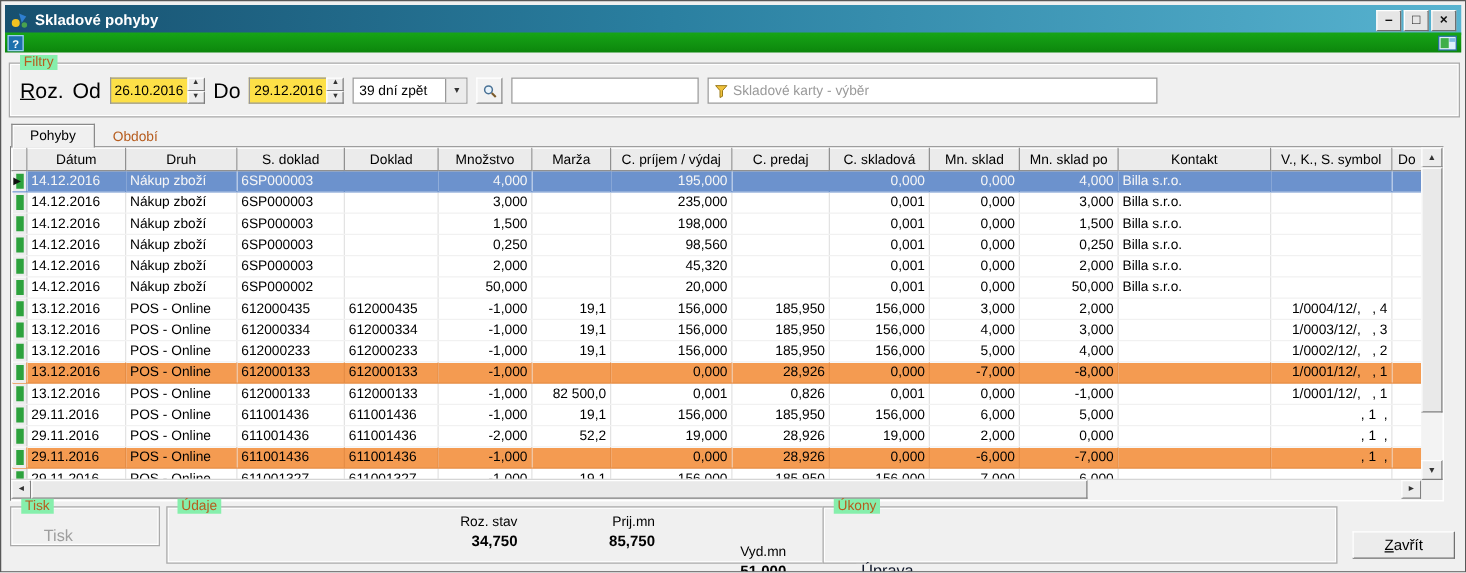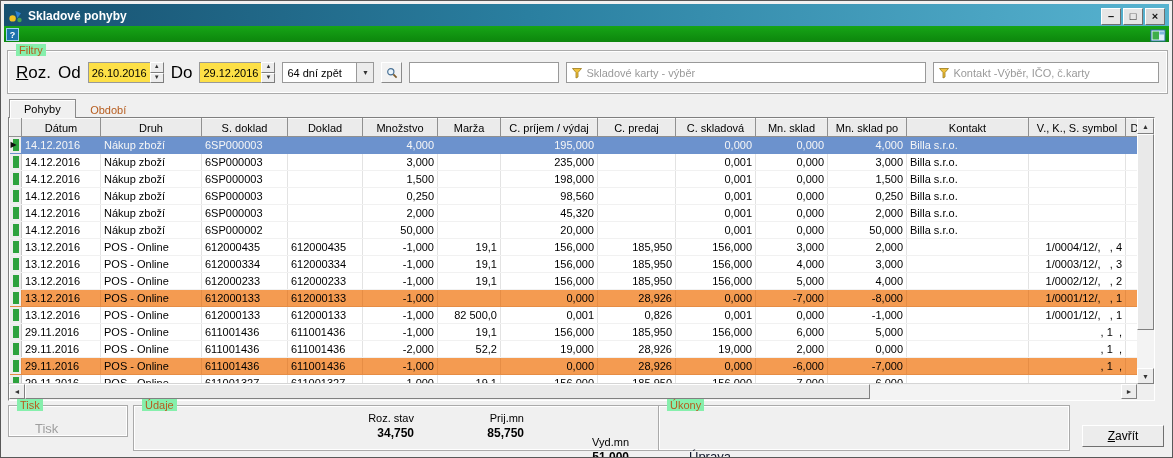--- a/index.html
+++ b/index.html
@@ -62,21 +62,21 @@
   .tableframe{position:absolute;top:116px;left:7px;width:1147px;height:284px;border:1px solid;
     border-color:#7f7f7f #ffffff #ffffff #7f7f7f;background:#fff;box-sizing:border-box;}
   .grid-viewport{position:absolute;top:0;left:0;width:1128px;height:266px;overflow:hidden;background:#fff;}
   table{border-collapse:collapse;table-layout:fixed;width:1128px;font-size:11px;}
   th{height:18px;background:#ebebeb;border:1px solid;border-color:#fbfbfb #909090 #909090 #fbfbfb;
     font-weight:normal;font-size:11px;padding:0 2px;overflow:hidden;white-space:nowrap;text-align:center;box-sizing:border-box;}
   td{height:17px;line-height:16px;padding:0 3px;border-right:1px solid #e3e3e3;border-bottom:1px solid #f1f1f1;
     overflow:hidden;white-space:pre;box-sizing:border-box;color:#000;}
   td.a-r{text-align:right;} td.a-l{text-align:left;}
   th.marker-h{width:12px;}
-  th.c0{width:79px}th.c1{width:101px}th.c2{width:86px}th.c3{width:75px}th.c4{width:75px}th.c5{width:63px}
+  th.c0{width:79px}th.c1{width:89px}th.c2{width:86px}th.c3{width:75px}th.c4{width:75px}th.c5{width:63px}
   th.c6{width:97px}th.c7{width:78px}th.c8{width:80px}th.c9{width:72px}th.c10{width:79px}th.c11{width:122px}
   th.c12{width:97px}th.c13{width:24px}
   td.marker{background:#ededed;border-right:1px solid #c6c6c6;position:relative;padding:0;}
   td.marker .g{position:absolute;top:2px;bottom:2px;left:3px;right:2px;background:#2da23d;}
   td.marker .cur{position:absolute;left:1px;top:3px;font-size:8px;color:#101010;line-height:10px;}
   tr.selected td{background:#6c92cd;color:#f6f6f6;border-right-color:#6c92cd;border-bottom-color:#6c92cd;}
   tr.selected td.marker{background:#ededed;}
   tr.warn td{background:#f49b51;color:#000;border-right-color:#e68d45;border-bottom-color:#e68d45;}
   tr.warn td.marker{background:#ededed;}
   
@@ -153,41 +153,35 @@
       </span>
       <span class="lbl">Do</span>
       <span class="datewrap">
         <input class="date" readonly="" value="29.12.2016" style="">
         <span class="spin">
             <b class="up"></b>
             <b class="dn"></b>
           </span>
       </span>
       <span class="combo">
-        <span class="combo-text">64 dní zpět</span>
+        <span class="combo-text">39 dní zpět</span>
         <span class="combo-btn"></span>
       </span>
       <span class="search-btn">
         <svg width="12" height="12" viewBox="0 0 12 12">
             <circle cx="4.8" cy="4.8" r="3.1" fill="#eaf4fb" stroke="#4a7296" stroke-width="1.2"></circle>
             <line x1="7.4" y1="7.4" x2="10.6" y2="10.6" stroke="#7a5a2a" stroke-width="1.7"></line>
           </svg>
       </span>
       <input class="ti search" value="" style="">
       <span class="icon-input sklad">
         <svg width="12" height="12" viewBox="0 0 12 12">
             <path d="M1.5 1.5 L10.5 1.5 L7 5.5 L7 10 L5 11 L5 5.5 Z" fill="#f0c23c" stroke="#9a7a1a" stroke-width="0.8"></path>
           </svg>
         <input placeholder="Skladové karty - výběr" style="">
-      </span>
-      <span class="icon-input kontakt">
-        <svg width="12" height="12" viewBox="0 0 12 12">
-            <path d="M1.5 1.5 L10.5 1.5 L7 5.5 L7 10 L5 11 L5 5.5 Z" fill="#f0c23c" stroke="#9a7a1a" stroke-width="0.8"></path>
-          </svg>
-        <input placeholder="Kontakt -Výběr, IČO, č.karty" style="">
       </span>
     </div>
   </div>
 
   <div class="tabs">
     <span class="tab active">Pohyby</span>
     <span class="tab inactive">Období</span>
   </div>
 
   <div class="tableframe">

